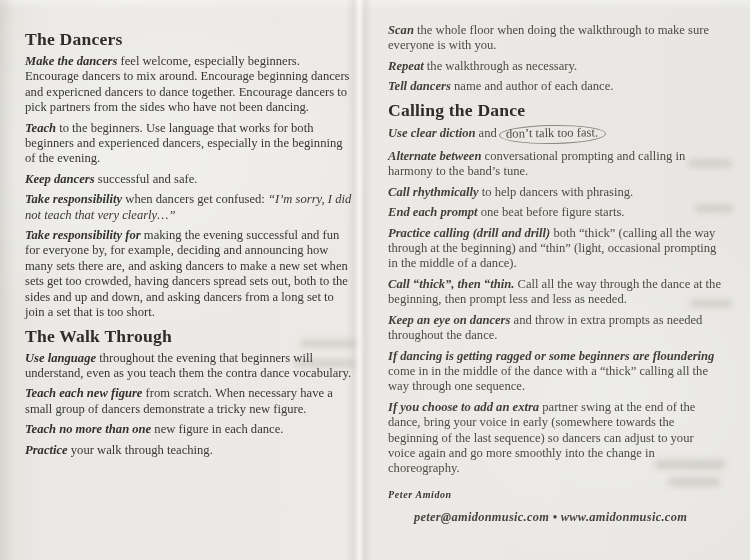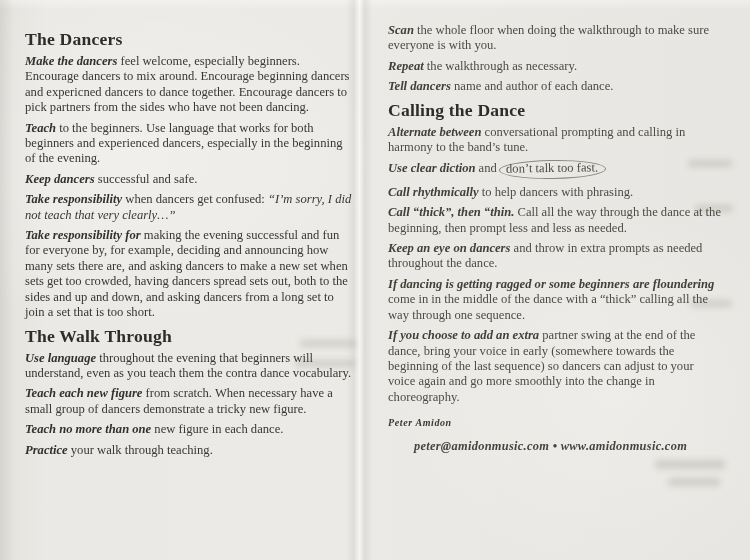--- a/index.html
+++ b/index.html
@@ -122,23 +122,25 @@
       <p class="para"><span class="seg-lead">Use language</span><span class="seg-normal"> throughout the evening that beginners will understand, even as you teach them the contra dance vocabulary.</span></p>
       <p class="para"><span class="seg-lead">Teach each new figure</span><span class="seg-normal"> from scratch. When necessary have a small group of dancers demonstrate a tricky new figure.</span></p>
       <p class="para"><span class="seg-lead">Teach no more than one</span><span class="seg-normal"> new figure in each dance.</span></p>
       <p class="para"><span class="seg-lead">Practice</span><span class="seg-normal"> your walk through teaching.</span></p>
     </div>
   <div class="col col-right">
       <p class="para"><span class="seg-lead">Scan</span><span class="seg-normal"> the whole floor when doing the walkthrough to make sure everyone is with you.</span></p>
       <p class="para"><span class="seg-lead">Repeat</span><span class="seg-normal"> the walkthrough as necessary.</span></p>
       <p class="para"><span class="seg-lead">Tell dancers</span><span class="seg-normal"> name and author of each dance.</span></p>
       <h2 class="heading">Calling the Dance</h2>
+      <p class="para"><span class="seg-lead">Use clear diction</span><span class="seg-normal"> and</span><span class="seg-circled">don’t talk too fast.</span></p>
       <p class="para"><span class="seg-lead">Alternate between</span><span class="seg-normal"> conversational prompting and calling in harmony to the band’s tune.</span></p>
-      <p class="para"><span class="seg-lead">Use clear diction</span><span class="seg-normal"> and</span><span class="seg-circled">don’t talk too fast.</span></p>
       <p class="para"><span class="seg-lead">Call rhythmically</span><span class="seg-normal"> to help dancers with phrasing.</span></p>
+      <p class="para"><span class="seg-lead">End each prompt</span><span class="seg-normal"> one beat before figure starts.</span></p>
+      <p class="para"><span class="seg-lead">Practice calling (drill and drill)</span><span class="seg-normal"> both “thick” (calling all the way through at the beginning) and “thin” (light, occasional prompting in the middle of a dance).</span></p>
       <p class="para"><span class="seg-lead">Call “thick”, then “thin.</span><span class="seg-normal">  Call all the way through the dance at the beginning, then prompt less and less as needed.</span></p>
       <p class="para"><span class="seg-lead">Keep an eye on dancers</span><span class="seg-normal"> and throw in extra prompts as needed throughout the dance.</span></p>
       <p class="para"><span class="seg-lead">If dancing is getting ragged or some beginners are floundering</span><span class="seg-normal"> come in in the middle of the dance with a “thick” calling all the way through one sequence.</span></p>
       <p class="para"><span class="seg-lead">If you choose to add an extra</span><span class="seg-normal"> partner swing at the end of the dance, bring your voice in early (somewhere towards the beginning of the last sequence) so dancers can adjust to your voice again and go more smoothly into the change in choreography.</span></p>
       <p class="signature">Peter Amidon</p>
       <p class="contact">peter@amidonmusic.com  •  www.amidonmusic.com</p>
     </div>
 </div>
 
 </body></html>

